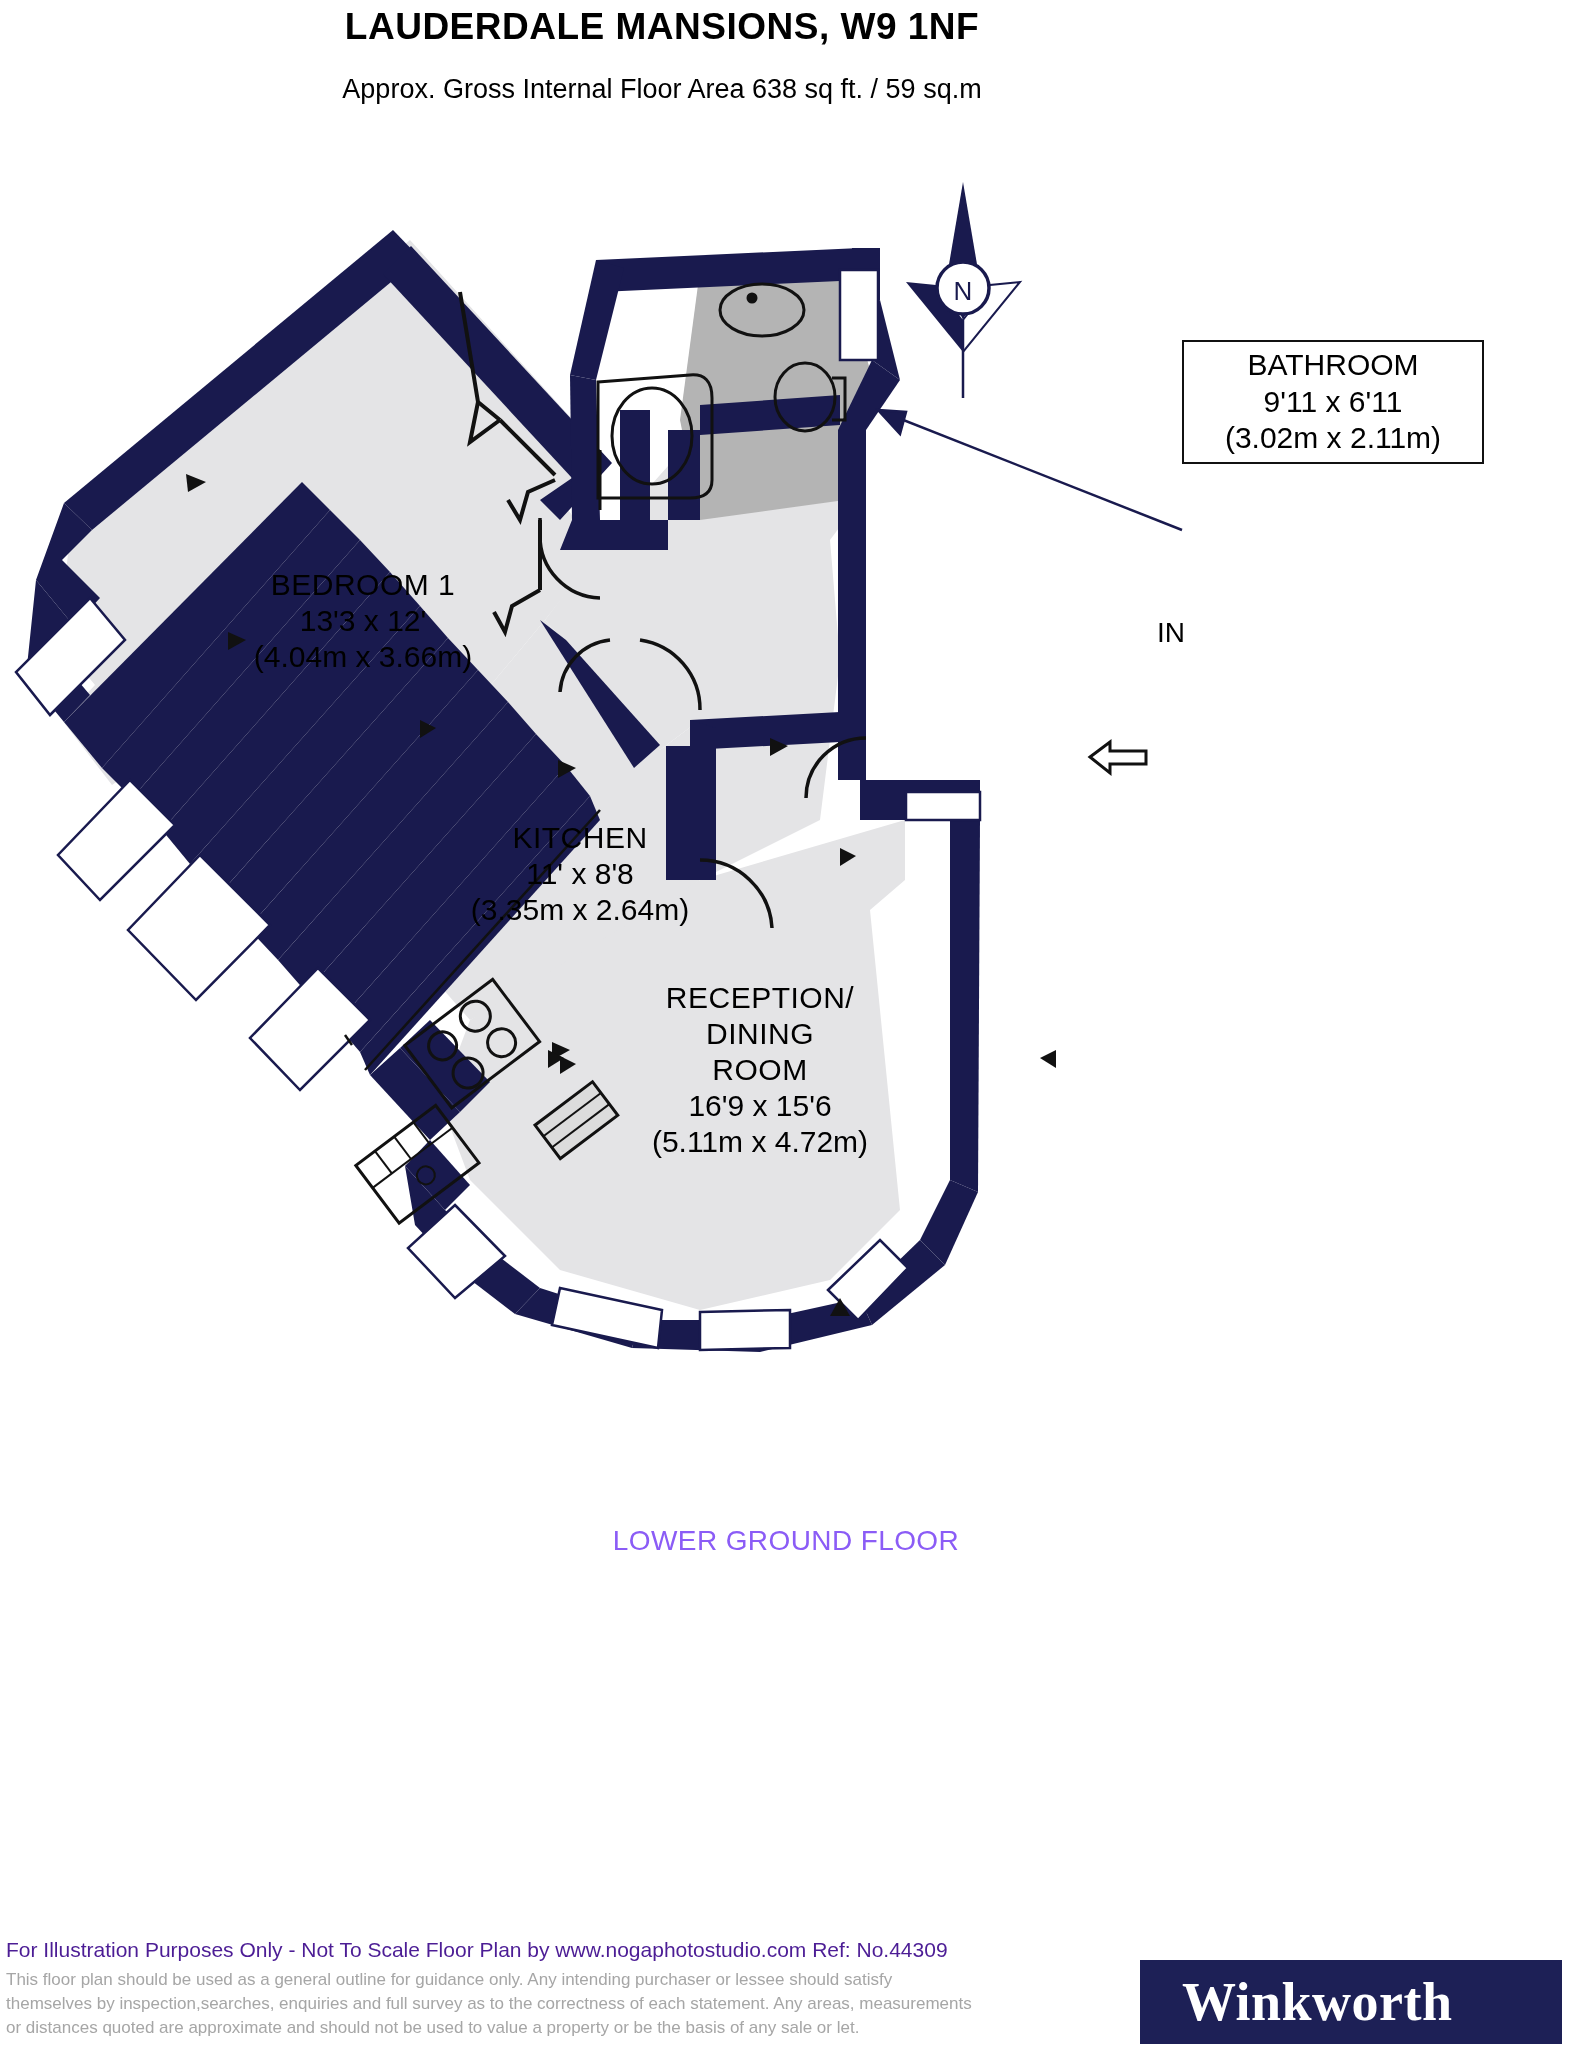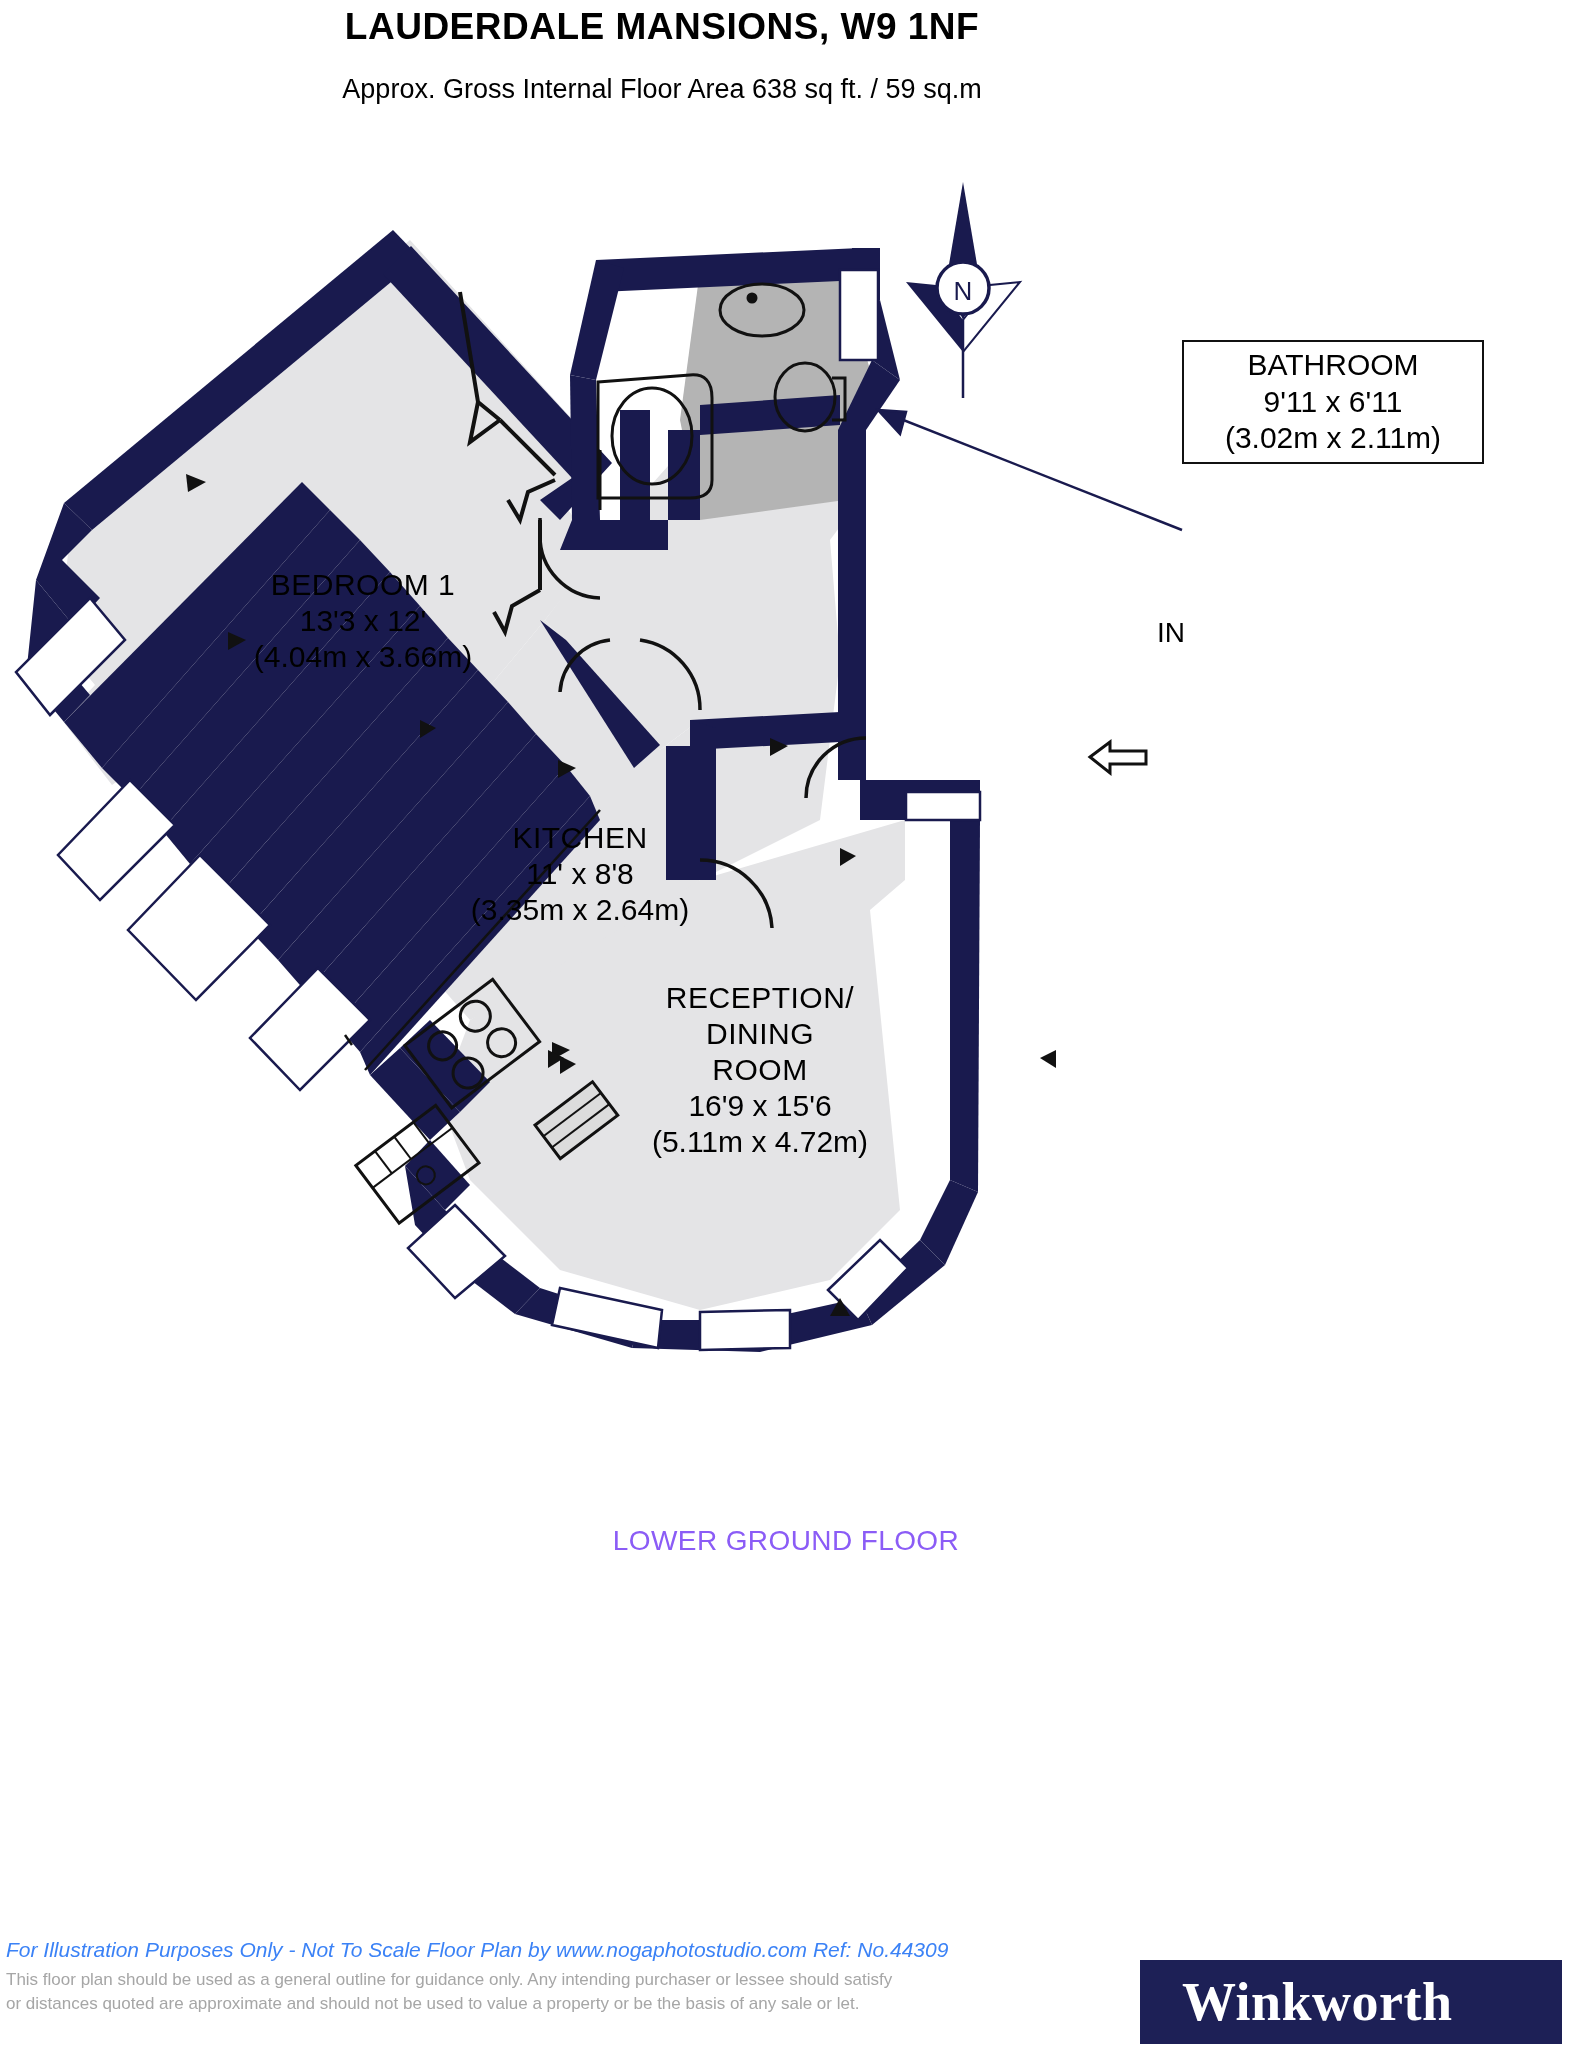--- a/index.html
+++ b/index.html
@@ -98,24 +98,23 @@
     width: 1572px; height: 110px;
   }
   #footer-legal {
     position: absolute;
     left: 6px; top: 0;
     width: 1130px;
     color: #9a9a9a;
   }
   #footer-credit {
     font-size: 21px;
-    color: #3b82f6;
+    color: #4c1d95;
     margin-bottom: 6px;
     white-space: nowrap;
-    font-style: italic;
   }
   #footer-disclaimer {
     font-size: 17px;
     line-height: 1.42;
     color: #a6a6a6;
   }
   #brand-logo {
     position: absolute;
     left: 1140px; top: 22px;
     width: 422px; height: 84px;
@@ -367,19 +366,20 @@
 
 <div id="in-marker">IN</div>
 
 <div id="floor-caption">LOWER GROUND FLOOR</div>
 
 <div id="footer">
   <div id="footer-legal">
     <div id="footer-credit">For Illustration Purposes Only - Not To Scale   Floor Plan by www.nogaphotostudio.com   Ref: No.44309</div>
     <div id="footer-disclaimer">
       <div>This floor plan should be used as a general outline for guidance only. Any intending purchaser or lessee should satisfy</div>
+      <div>themselves by inspection,searches, enquiries and full survey as to the correctness of each statement. Any areas, measurements</div>
       <div>or distances quoted are approximate and should not be used to value a property or be the basis of any sale or let.</div>
     </div>
   </div>
   <div id="brand-logo">
     <span>Winkworth</span>
   </div>
 </div>
 
 </body></html>

